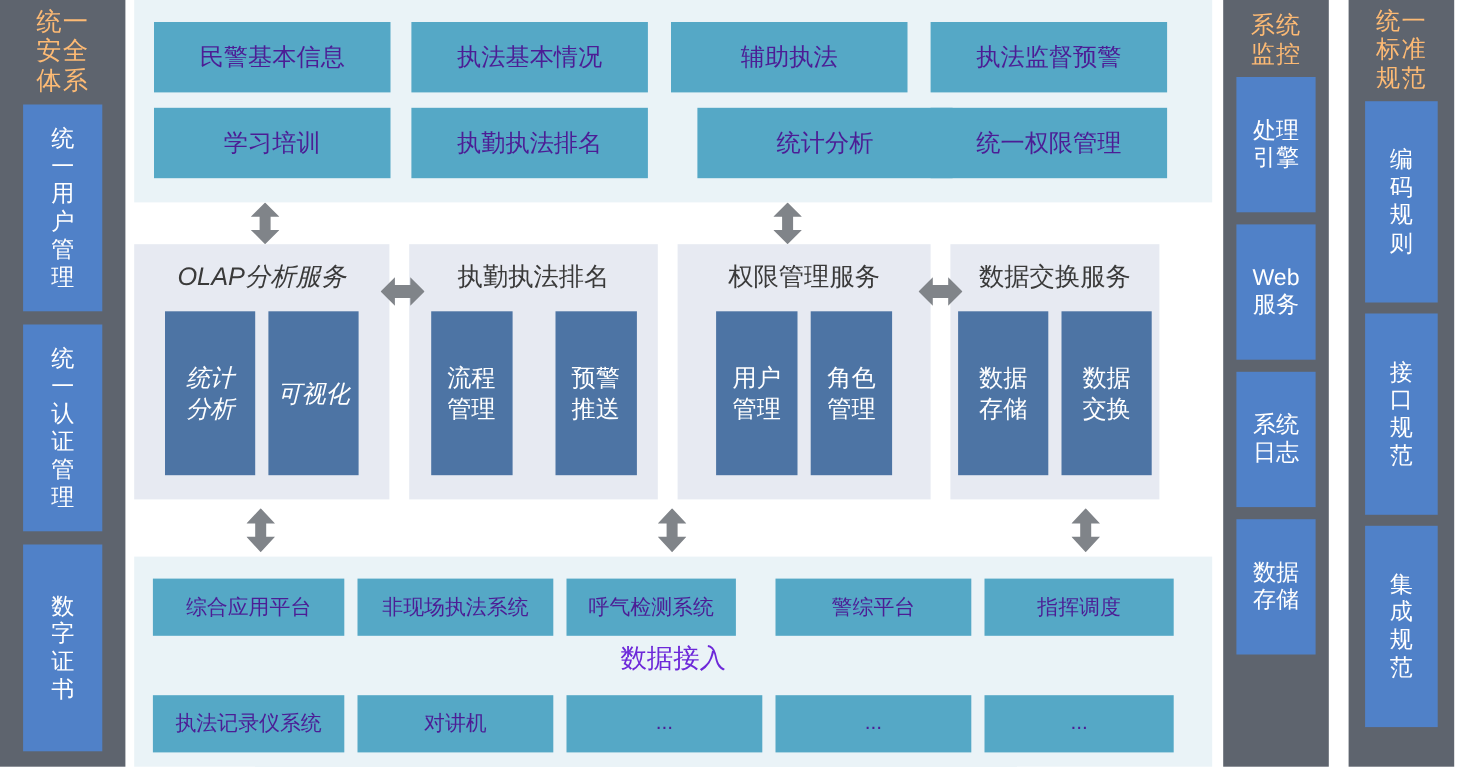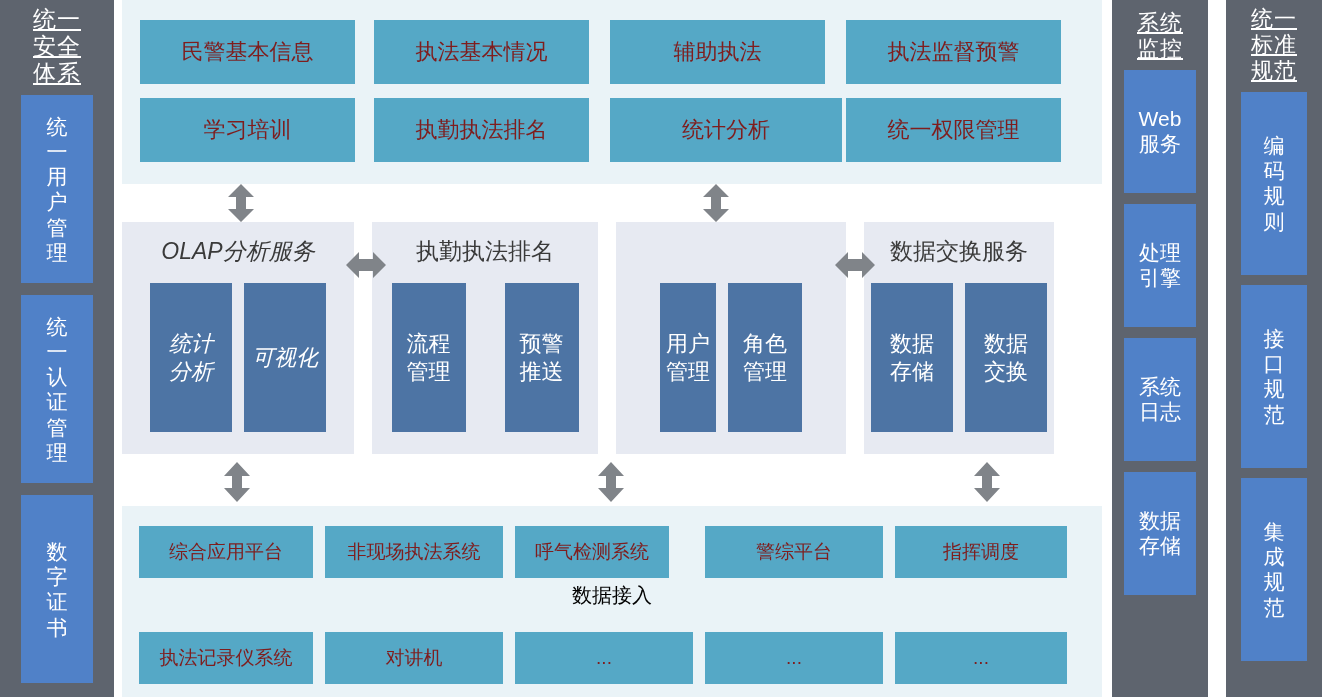--- a/index.html
+++ b/index.html
@@ -13,29 +13,28 @@
 
   
   .vcol{
     position:absolute;
     background:#5e646e;
     display:flex;
     flex-direction:column;
     align-items:center;
   }
   .vcol-title{
-    color:#ffffff;
+    color:#fdba74;
     text-align:center;
     line-height:1.18;
     font-size:22px;
     letter-spacing:1px;
     white-space:pre-line;
     padding-top:8px;
     flex:0 0 auto;
-    text-decoration:underline;
   }
   .vcol-items{
     flex:1 1 auto;
     width:100%;
     display:flex;
     flex-direction:column;
     align-items:center;
     justify-content:flex-start;
     padding-top:8px;
     box-sizing:border-box;
@@ -80,21 +79,21 @@
   }
   .panel-bottom{
     background:#eaf3f7;
     left:0;top:506px;width:980px;height:191px;
   }
 
   
   .tile{
     position:absolute;
     background:#55a8c6;
-    color:#7f1d1d;
+    color:#4c1d95;
     display:flex;
     align-items:center;
     justify-content:center;
     text-align:center;
     font-size:22px;
     box-sizing:border-box;
   }
   .panel-bottom .tile{font-size:19px;}
 
   
@@ -126,22 +125,22 @@
 
   
   .arrow{position:absolute;}
   .arrow svg{display:block;}
 
   
   .access-label{
     position:absolute;
     left:0;right:0;
     text-align:center;
-    color:#000000;
-    font-size:20px;
+    color:#6d28d9;
+    font-size:24px;
   }
 </style>
 </head>
 <body>
 
 <div id="root">
 
   <div class="vcol" id="col-security">
     <div class="vcol-title">统一
 安全
@@ -169,21 +168,21 @@
   <div id="main">
 
     <div class="panel panel-app">
       <div id="app-tiles">
           <div class="tile" style="left:18px;top:20px;width:215px;height:64px;">民警基本信息</div>
           <div class="tile" style="left:252px;top:20px;width:215px;height:64px;">执法基本情况</div>
           <div class="tile" style="left:488px;top:20px;width:215px;height:64px;">辅助执法</div>
           <div class="tile" style="left:724px;top:20px;width:215px;height:64px;">执法监督预警</div>
           <div class="tile" style="left:18px;top:98px;width:215px;height:64px;">学习培训</div>
           <div class="tile" style="left:252px;top:98px;width:215px;height:64px;">执勤执法排名</div>
-          <div class="tile" style="left:488px;top:98px;width:232px;height:64px;">统计分析</div>
+          <div class="tile" style="left:512px;top:98px;width:232px;height:64px;">统计分析</div>
           <div class="tile" style="left:724px;top:98px;width:215px;height:64px;">统一权限管理</div>
         </div>
     </div>
 
     <div class="arrow" style="left:106px;top:184px;">
       <svg width="26" height="38" viewBox="0 0 26 38">
           <polygon points="13,0 26,13 18,13 18,25 26,25 13,38 0,25 8,25 8,13 0,13" fill="#808489"></polygon>
         </svg>
     </div>
     <div class="arrow" style="left:581px;top:184px;">
@@ -204,22 +203,23 @@
         <div class="svc" style="left:250px;width:226px;">
           <div class="svc-title">执勤执法排名</div>
           <div class="svc-inner-wrap">
             <div class="svc-box" style="width:74px;">流程
 管理</div>
             <div class="svc-box" style="width:74px;margin-left:27px;">预警
 推送</div>
           </div>
         </div>
         <div class="svc" style="left:494px;width:230px;">
+          <div class="svc-title">权限管理服务</div>
           <div class="svc-inner-wrap">
-            <div class="svc-box" style="width:56px;">用户
+            <div class="svc-box" style="width:74px;">用户
 管理</div>
             <div class="svc-box" style="width:74px;">角色
 管理</div>
           </div>
         </div>
         <div class="svc" style="left:742px;width:190px;padding-left:12px;">
           <div class="svc-title">数据交换服务</div>
           <div class="svc-inner-wrap">
             <div class="svc-box" style="width:82px;">数据
 存储</div>
@@ -273,24 +273,24 @@
           <div class="tile" style="left:773px;top:126px;width:172px;height:52px;">...</div>
         </div>
     </div>
 
   </div>
 
   <div class="vcol" id="col-monitor">
     <div class="vcol-title">系统
 监控</div>
     <div class="vcol-items" id="mon-items">
+        <div class="vbox" style="height:123px;">处理
+引擎</div>
         <div class="vbox" style="height:123px;">Web
 服务</div>
-        <div class="vbox" style="height:123px;">处理
-引擎</div>
         <div class="vbox" style="height:123px;">系统
 日志</div>
         <div class="vbox" style="height:123px;">数据
 存储</div>
       </div>
   </div>
 
   <div class="vcol" id="col-standard">
     <div class="vcol-title">统一
 标准

